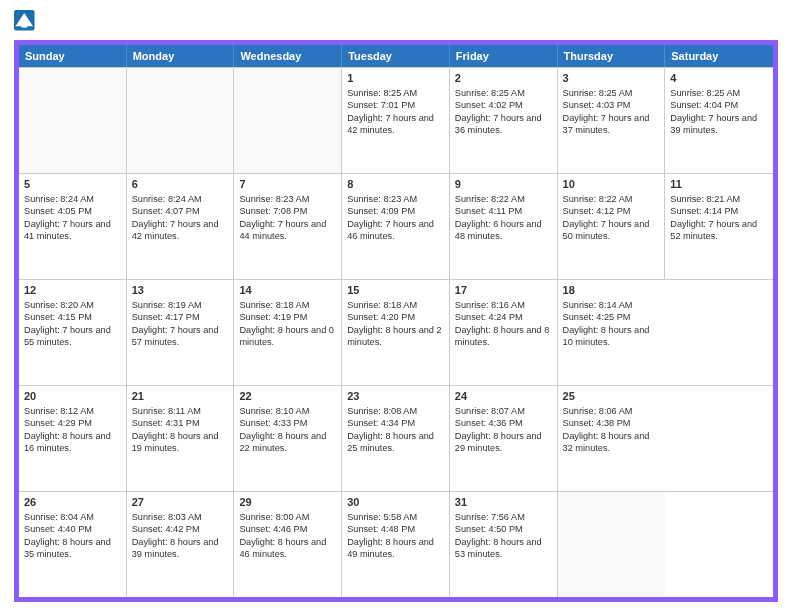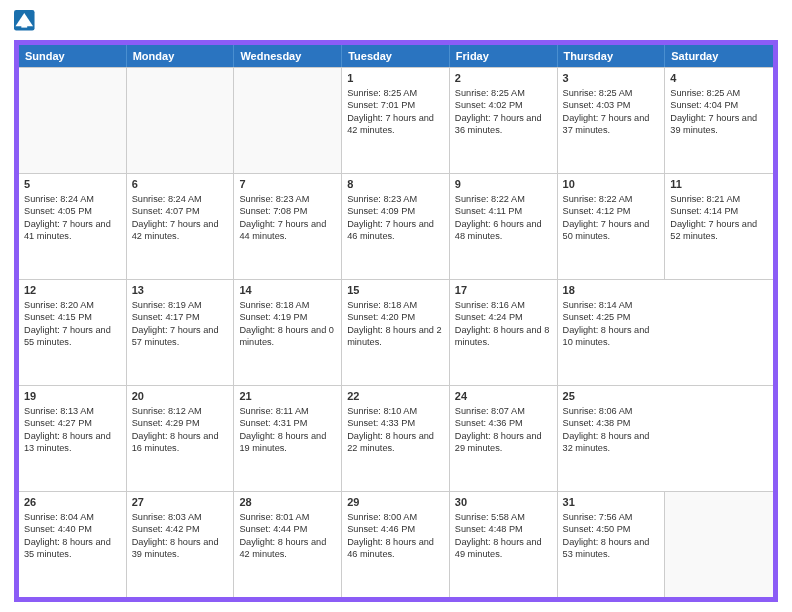--- a/index.html
+++ b/index.html
@@ -155,31 +155,30 @@
         </div>
         <div class="cal-row">
           <div class="cal-cell"><span class="day-num">12</span><span>Sunrise: 8:20 AM</span><br><span>Sunset: 4:15 PM</span><br><span>Daylight: 7 hours and 55 minutes.</span></div>
           <div class="cal-cell"><span class="day-num">13</span><span>Sunrise: 8:19 AM</span><br><span>Sunset: 4:17 PM</span><br><span>Daylight: 7 hours and 57 minutes.</span></div>
           <div class="cal-cell"><span class="day-num">14</span><span>Sunrise: 8:18 AM</span><br><span>Sunset: 4:19 PM</span><br><span>Daylight: 8 hours and 0 minutes.</span></div>
           <div class="cal-cell"><span class="day-num">15</span><span>Sunrise: 8:18 AM</span><br><span>Sunset: 4:20 PM</span><br><span>Daylight: 8 hours and 2 minutes.</span></div>
           <div class="cal-cell"><span class="day-num">17</span><span>Sunrise: 8:16 AM</span><br><span>Sunset: 4:24 PM</span><br><span>Daylight: 8 hours and 8 minutes.</span></div>
           <div class="cal-cell"><span class="day-num">18</span><span>Sunrise: 8:14 AM</span><br><span>Sunset: 4:25 PM</span><br><span>Daylight: 8 hours and 10 minutes.</span></div>
         </div>
         <div class="cal-row">
-          <div class="cal-cell"><span class="day-num">19</span><span>Sunrise: 8:13 AM</span><br><span>Sunset: 4:27 PM</span><br><span>Daylight: 8 hours and 13 minutes.</span></div>
           <div class="cal-cell"><span class="day-num">20</span><span>Sunrise: 8:12 AM</span><br><span>Sunset: 4:29 PM</span><br><span>Daylight: 8 hours and 16 minutes.</span></div>
           <div class="cal-cell"><span class="day-num">21</span><span>Sunrise: 8:11 AM</span><br><span>Sunset: 4:31 PM</span><br><span>Daylight: 8 hours and 19 minutes.</span></div>
           <div class="cal-cell"><span class="day-num">22</span><span>Sunrise: 8:10 AM</span><br><span>Sunset: 4:33 PM</span><br><span>Daylight: 8 hours and 22 minutes.</span></div>
+          <div class="cal-cell"><span class="day-num">23</span><span>Sunrise: 8:08 AM</span><br><span>Sunset: 4:34 PM</span><br><span>Daylight: 8 hours and 25 minutes.</span></div>
           <div class="cal-cell"><span class="day-num">24</span><span>Sunrise: 8:07 AM</span><br><span>Sunset: 4:36 PM</span><br><span>Daylight: 8 hours and 29 minutes.</span></div>
           <div class="cal-cell"><span class="day-num">25</span><span>Sunrise: 8:06 AM</span><br><span>Sunset: 4:38 PM</span><br><span>Daylight: 8 hours and 32 minutes.</span></div>
         </div>
         <div class="cal-row">
           <div class="cal-cell"><span class="day-num">26</span><span>Sunrise: 8:04 AM</span><br><span>Sunset: 4:40 PM</span><br><span>Daylight: 8 hours and 35 minutes.</span></div>
           <div class="cal-cell"><span class="day-num">27</span><span>Sunrise: 8:03 AM</span><br><span>Sunset: 4:42 PM</span><br><span>Daylight: 8 hours and 39 minutes.</span></div>
-          <div class="cal-cell"><span class="day-num">28</span><span>Sunrise: 8:01 AM</span><br><span>Sunset: 4:44 PM</span><br><span>Daylight: 8 hours and 42 minutes.</span></div>
           <div class="cal-cell"><span class="day-num">29</span><span>Sunrise: 8:00 AM</span><br><span>Sunset: 4:46 PM</span><br><span>Daylight: 8 hours and 46 minutes.</span></div>
           <div class="cal-cell"><span class="day-num">30</span><span>Sunrise: 5:58 AM</span><br><span>Sunset: 4:48 PM</span><br><span>Daylight: 8 hours and 49 minutes.</span></div>
           <div class="cal-cell"><span class="day-num">31</span><span>Sunrise: 7:56 AM</span><br><span>Sunset: 4:50 PM</span><br><span>Daylight: 8 hours and 53 minutes.</span></div>
           <div class="cal-cell empty"></div>
         </div>
       </div>
   </div>
 </div>
 
 </body></html>

